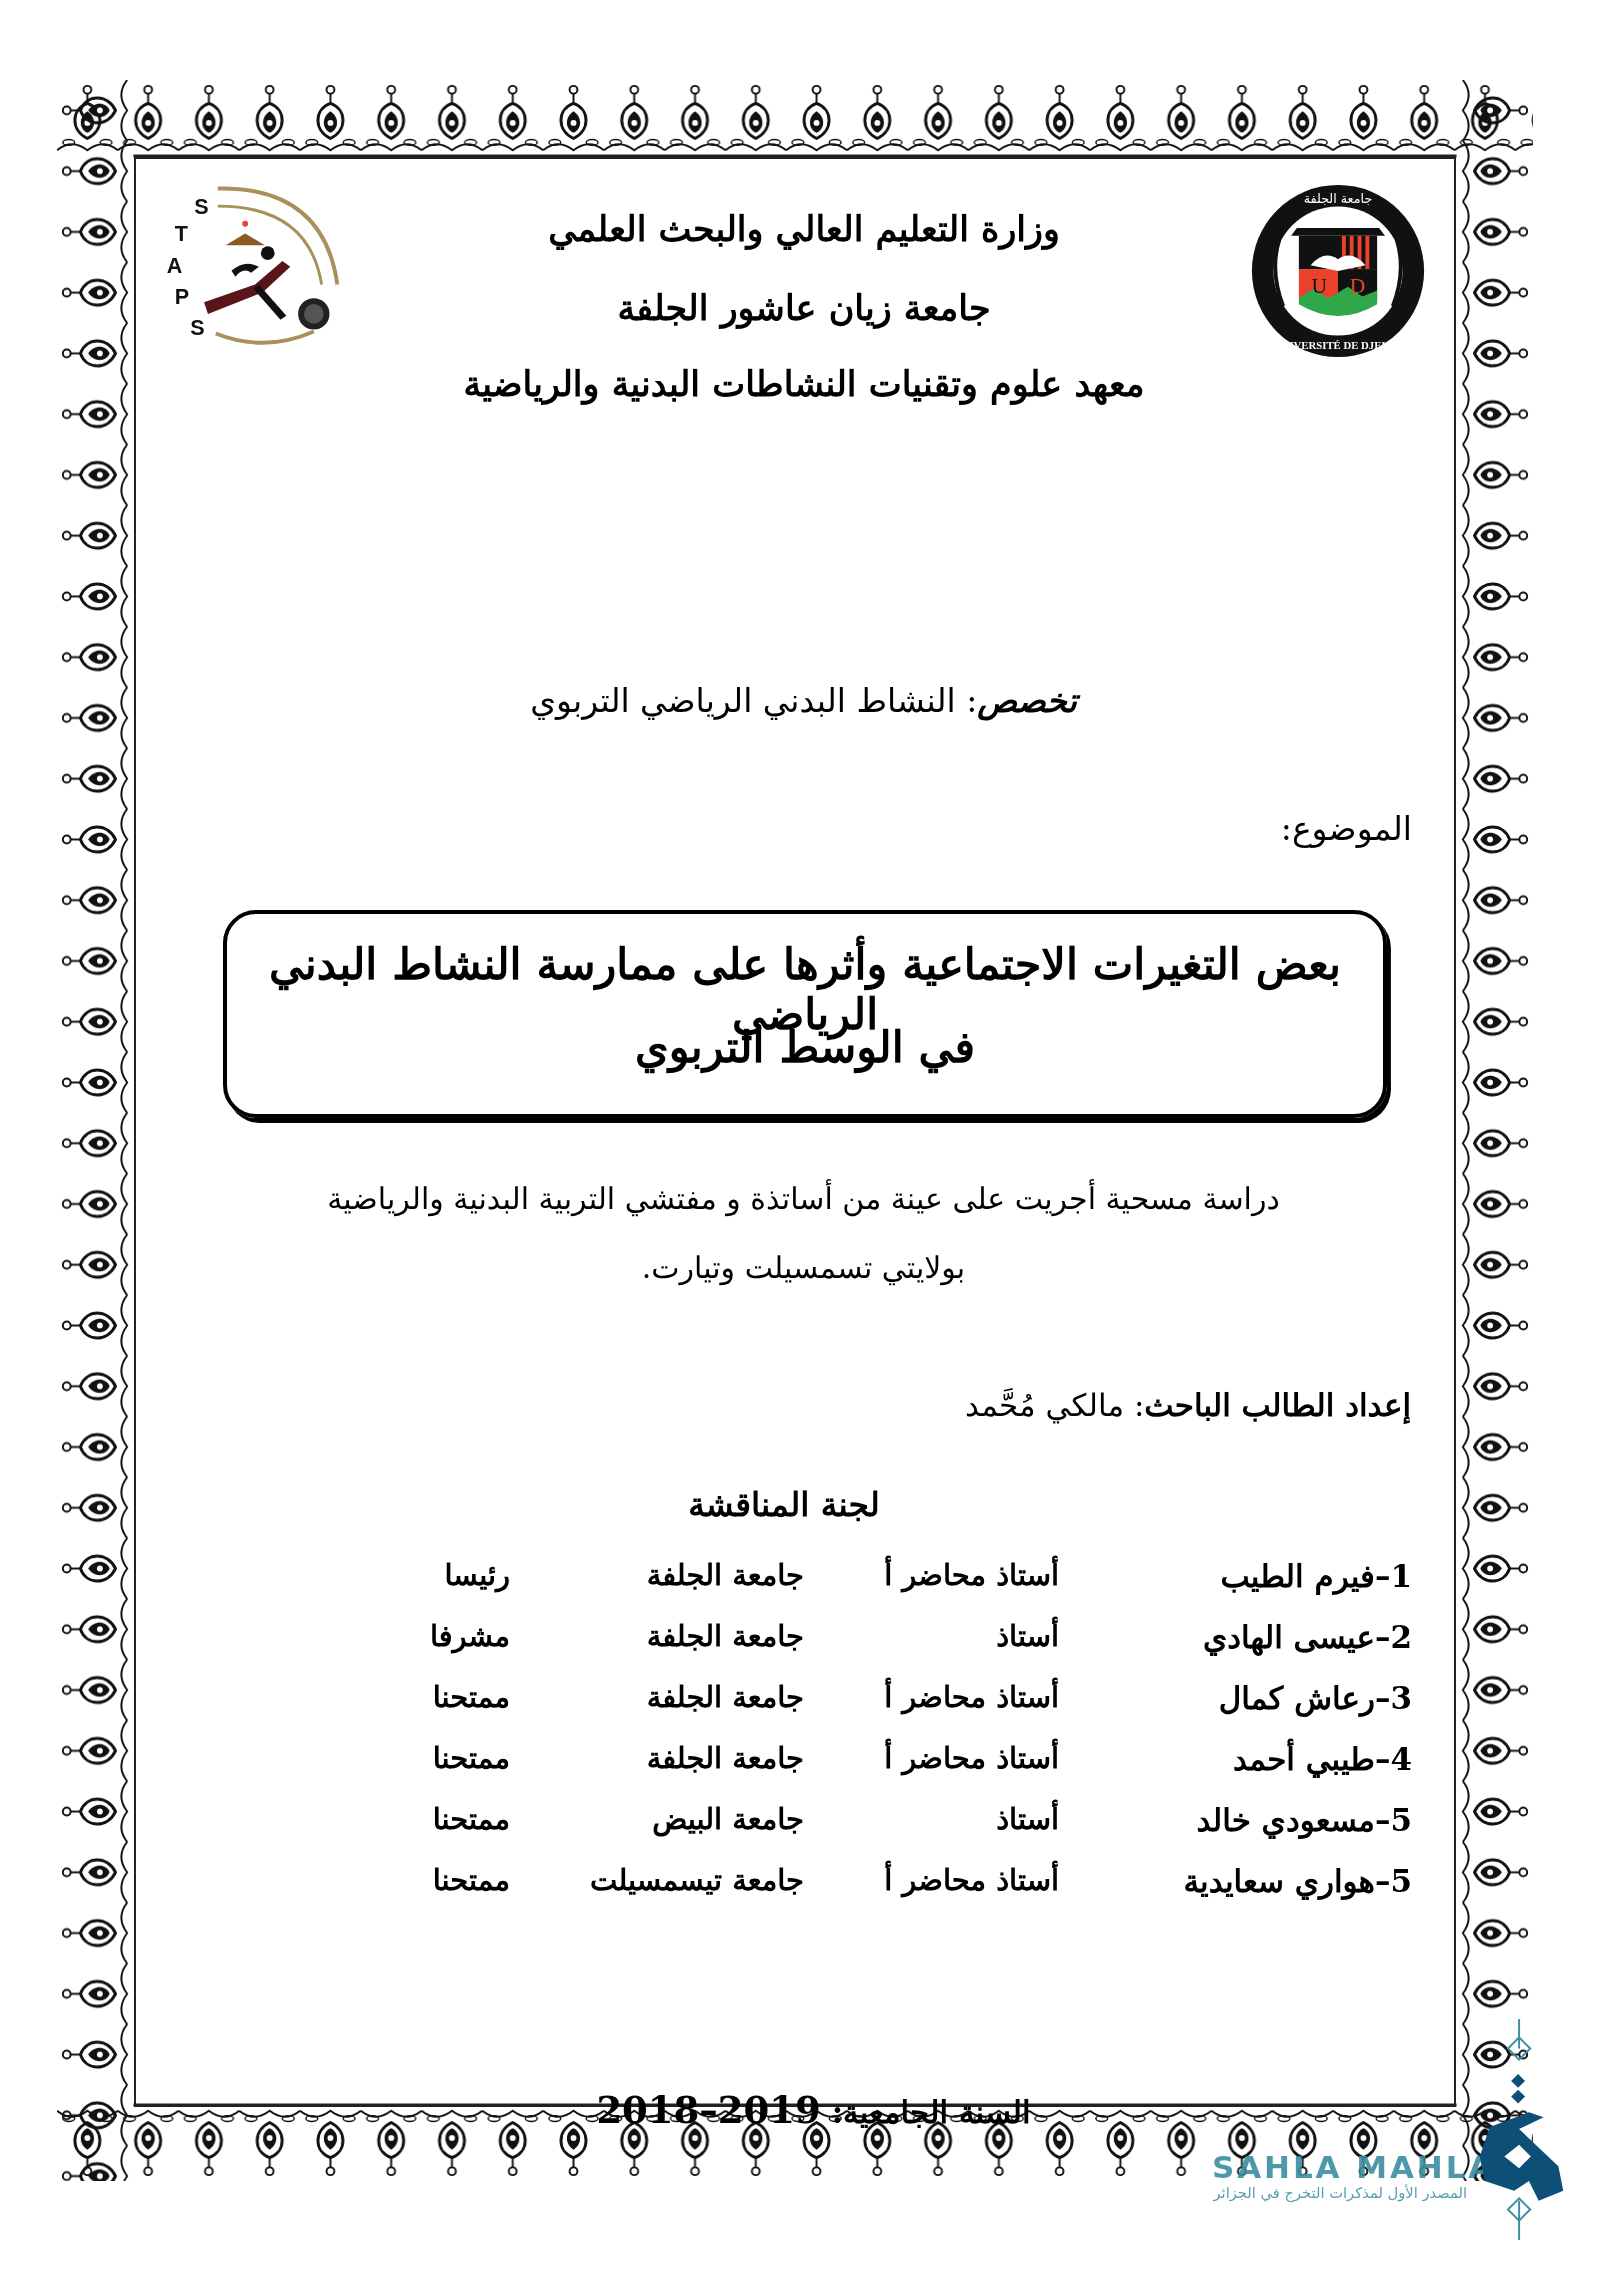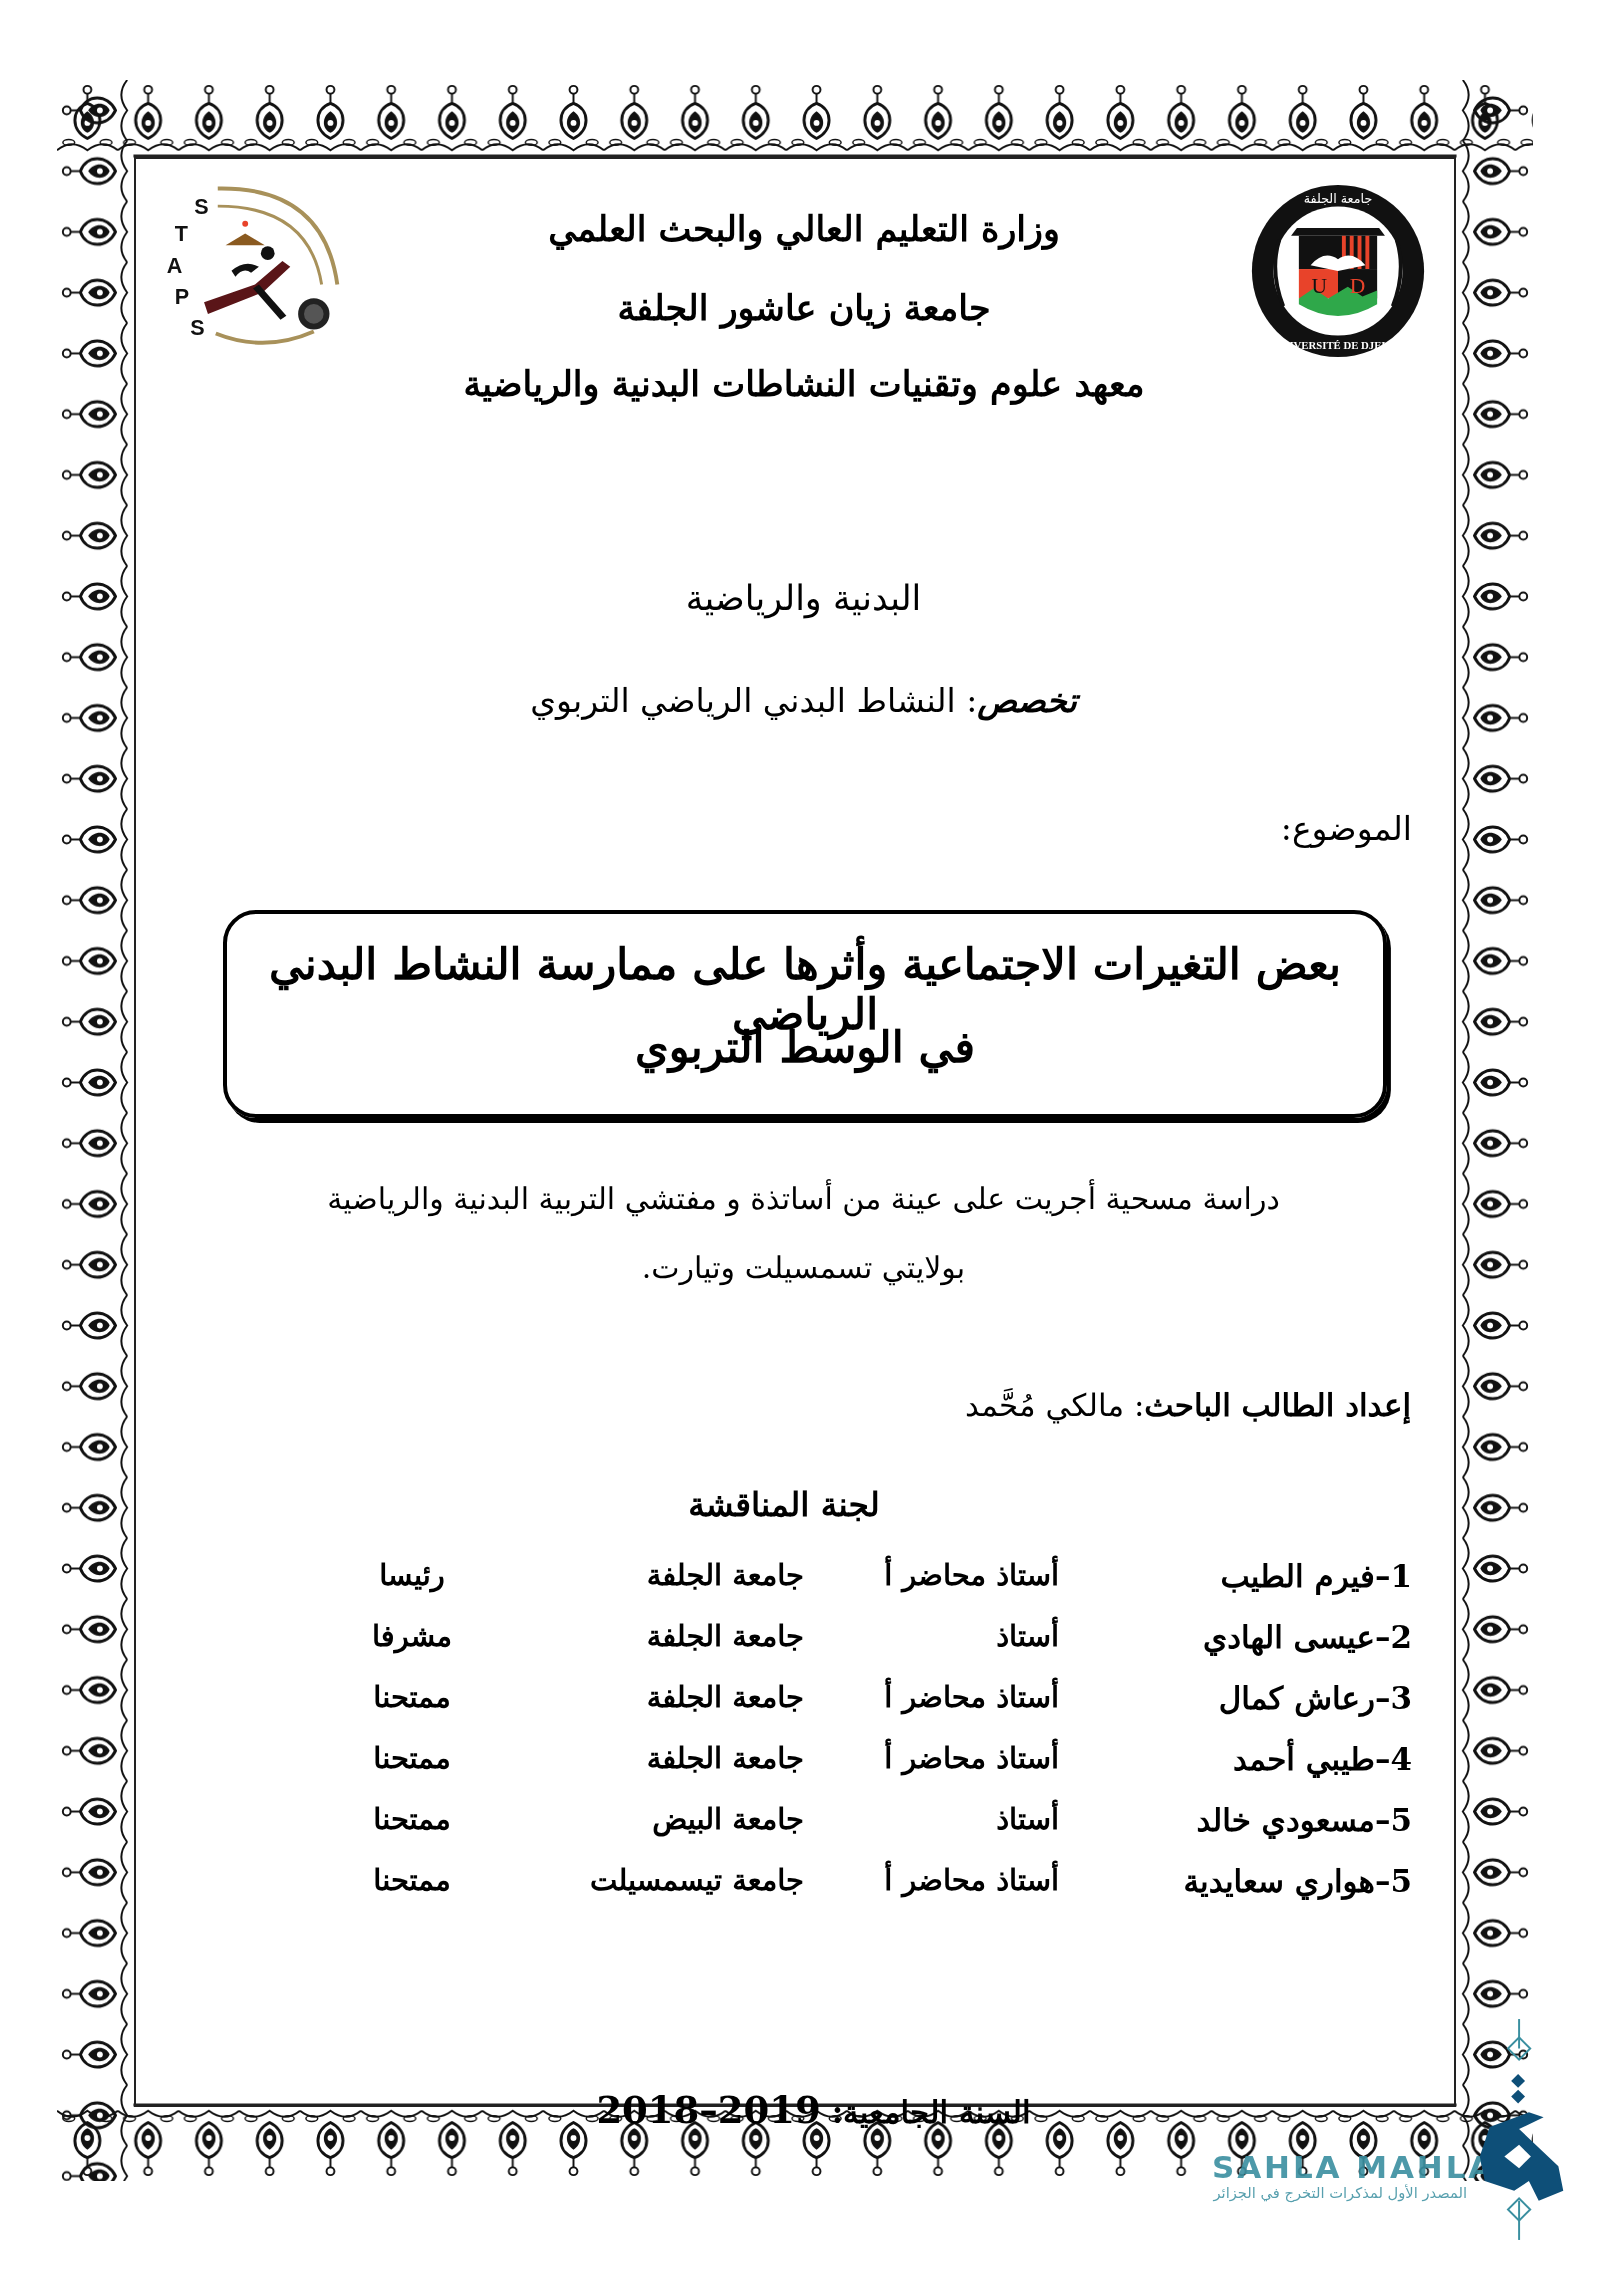--- a/index.html
+++ b/index.html
@@ -53,21 +53,21 @@
 
   .committee-title { position: absolute; left: 588px; width: 392px; top: 1485px; text-align: center;
                      font-weight: bold; font-size: 33px; }
 
   .committee { position: absolute; left: 314px; top: 1558px; width: 1098px; }
   .row { position: relative; height: 61px; font-weight: bold; font-size: 29px; }
   .cell { position: absolute; top: 0; white-space: nowrap; }
   .c-name { right: 0; width: 245px; text-align: right; font-size: 31px; }
   .c-rank { right: 353px; width: 216px; text-align: right; }
   .c-univ { right: 608px; width: 235px; text-align: right; }
-  .c-role { right: 902px; width: 196px; text-align: center; }
+  .c-role { right: 902px; width: 196px; text-align: right; }
 
   .year { position: absolute; left: 549px; width: 529px; top: 2088px; text-align: center; font-size: 31px; font-weight: bold; }
   .year .num { font-size: 37px; }
 
   
   .wm-text { position: absolute; left: 1212px; top: 2149px; font-family: "DejaVu Sans", sans-serif;
              font-weight: bold; font-size: 31px; letter-spacing: 2.9px; color: #3a8fa0; opacity: 0.9; }
   .wm-sub { position: absolute; left: 1212px; top: 2184px; width: 255px; font-family: "DejaVu Sans", sans-serif;
             font-size: 14.7px; color: #3a8fa0; opacity: 0.85; text-align: right; }
   .wm-logo { position: absolute; left: 1470px; top: 2019px; width: 108px; height: 221px; }
@@ -166,21 +166,20 @@
     <path d="M76 116 Q90 104 104 112 L96 118 Q88 112 80 122 Z" fill="#111"></path>
     <path d="M104 130 L132 162 L126 166 L98 134 Z" fill="#111"></path>
     <circle cx="160" cy="160" r="16" fill="#222"></circle>
     <circle cx="160" cy="160" r="10" fill="#555"></circle>
   </svg>
 
   <div class="header-line h1 rtl">وزارة التعليم العالي والبحث العلمي</div>
   <div class="header-line h2 rtl">جامعة زيان عاشور الجلفة</div>
   <div class="header-line h3 rtl">معهد علوم وتقنيات النشاطات البدنية والرياضية</div>
 
-  <div class="intro intro2 rtl">البدنية والرياضية</div>
   <div class="spec rtl"><b>تخصص</b><span>: النشاط البدني الرياضي التربوي</span></div>
 
   <div class="subject-label rtl">الموضوع:</div>
 
   <div class="title-box">
     <div class="title-line t1 rtl">بعض التغيرات الاجتماعية وأثرها على ممارسة النشاط البدني الرياضي</div>
     <div class="title-line t2 rtl">في الوسط التربوي</div>
   </div>
 
   <div class="study s1 rtl">دراسة مسحية أجريت على عينة من أساتذة و مفتشي التربية البدنية والرياضية</div>

